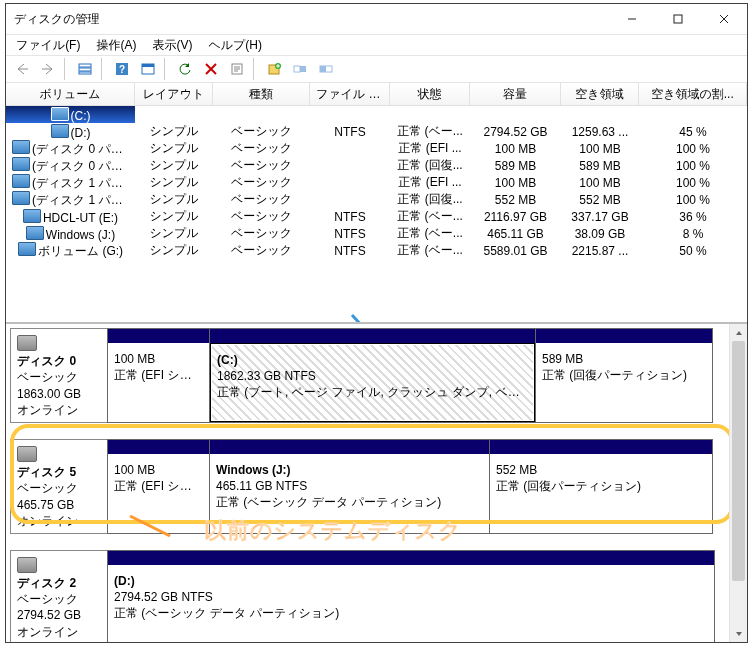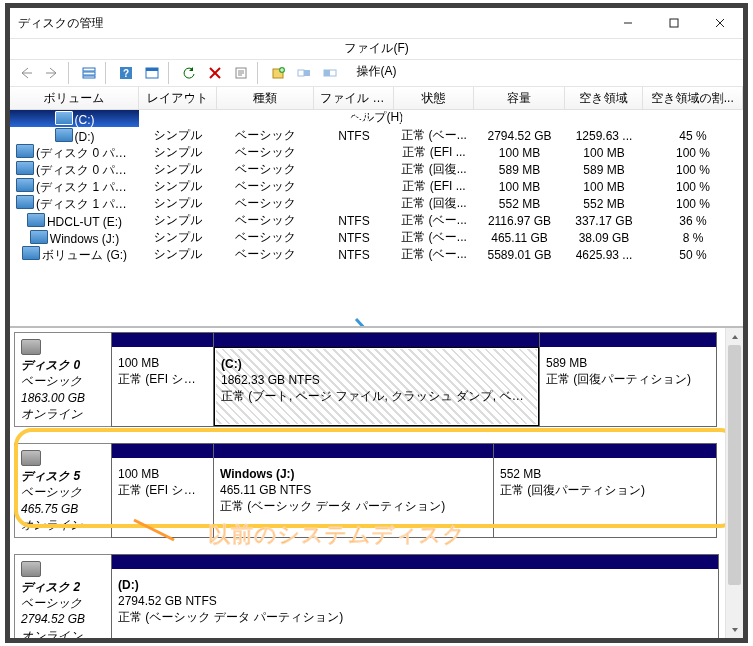--- a/index.html
+++ b/index.html
@@ -20,35 +20,35 @@
 html,body{margin:0;padding:0;}
 body{
   width:753px;height:646px;
   font-family:"Yu Gothic UI","Meiryo UI","Segoe UI",sans-serif;
   font-size:12px;color:#000;
   background:#fff;
   position:relative;overflow:hidden;
 }
 .window{
   position:absolute;left:5px;top:3px;width:743px;height:640px;
-  border:5px solid #404040;background:#fff;
+  border:1px solid #404040;background:#fff;
   box-sizing:border-box;
   display:flex;flex-direction:column;
 }
 
 .titlebar{
   height:30px;display:flex;align-items:center;
   border-bottom:1px solid var(--light-border);
   padding:0 0 0 8px;
 }
 .titlebar .title{flex:1;font-size:12px;}
 .sysbtn{width:46px;height:30px;display:flex;align-items:center;justify-content:center;}
 .sysbtn svg{stroke:#222;}
 
-.menubar{height:20px;display:flex;align-items:center;padding:0 4px;gap:4px;flex-direction:column;}
+.menubar{height:20px;display:flex;align-items:center;padding:0 4px;gap:4px;}
 .menuitem{padding:1px 6px;}
 
 .toolbar{
   height:26px;display:flex;align-items:center;gap:2px;
   padding:0 4px;border-top:1px solid var(--light-border);
   border-bottom:1px solid var(--light-border);
 }
 .tsep{width:4px;height:22px;border-left:1px solid #CCC;margin:0 2px;}
 .tbtn{
   width:22px;height:22px;display:flex;align-items:center;justify-content:center;
@@ -114,21 +114,20 @@
   flex:1;overflow:auto;position:relative;padding:0 0 0 0;
 }
 .lower-inner{position:relative;padding:4px 0 0 4px;}
 .diskrow{
   display:flex;align-items:stretch;margin-bottom:16px;
 }
 .diskhead{
   width:98px;border:1px solid #888;background:#fff;
   padding:6px 6px 4px 6px;box-sizing:border-box;line-height:1.35;
   font-size:12px;
-  font-style:italic;
 }
 .diskhead .dname{font-weight:bold;display:block}
 .dicon{
   width:18px;height:14px;display:inline-block;vertical-align:-2px;margin-right:2px;
   background:linear-gradient(#BFBFBF,#8A8A8A);border:1px solid #666;border-radius:2px;
 }
 .partstrip{
   flex:1;display:flex;align-items:stretch;
 }
 .part{
@@ -361,21 +360,21 @@
           <div class="lcell w-free"><span>38.09 GB</span></div>
           <div class="lcell w-pct"><span>8 %</span></div>
         </div>
         <div class="lrow">
           <div class="lcell w-vol"><span class="ico"></span><span>ボリューム (G:)</span></div>
           <div class="lcell w-layout"><span>シンプル</span></div>
           <div class="lcell w-type"><span>ベーシック</span></div>
           <div class="lcell w-fs"><span>NTFS</span></div>
           <div class="lcell w-state"><span>正常 (ベー...</span></div>
           <div class="lcell w-cap"><span>5589.01 GB</span></div>
-          <div class="lcell w-free"><span>4625.93 ...</span></div>
+          <div class="lcell w-free"><span>2215.87 ...</span></div>
           <div class="lcell w-pct"><span>50 %</span></div>
         </div>
       </div>
 
     <svg class="annot-line" style="left:340px;top:230px" width="40" height="30">
        <line x1="6" y1="2" x2="28" y2="26" stroke="#3B96D8" stroke-width="3"></line>
     </svg>
   </div>
 
   <div class="lowerpane">

